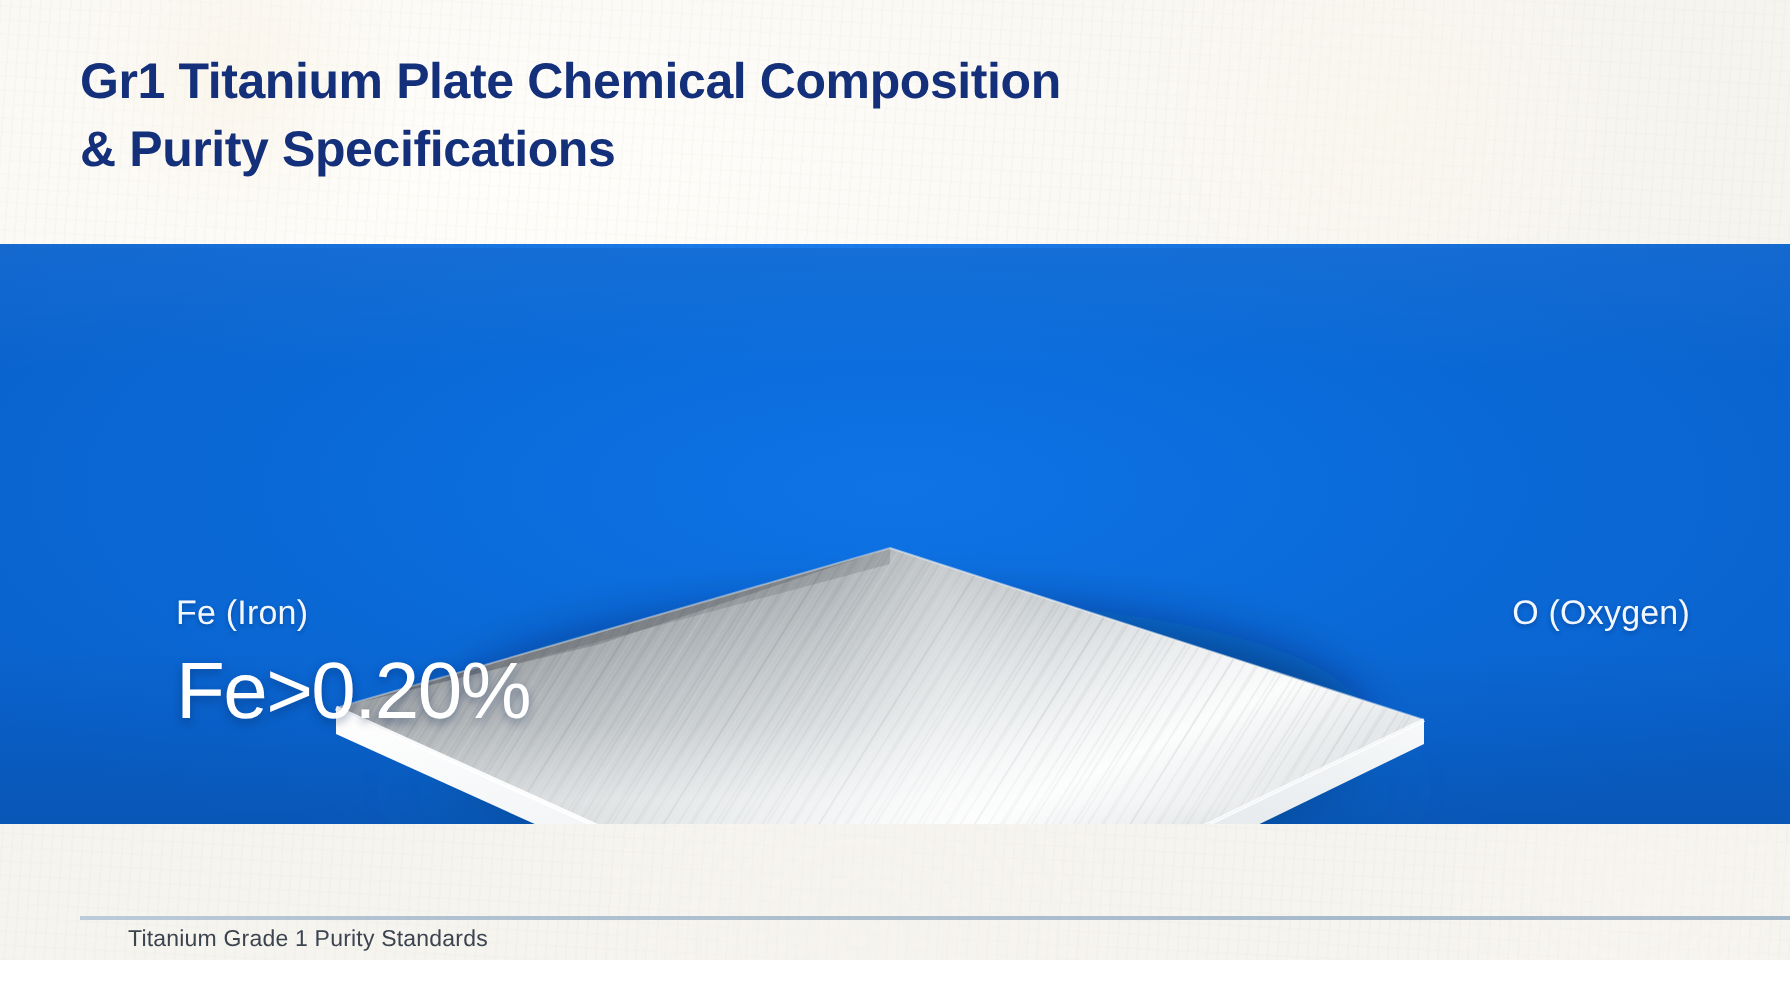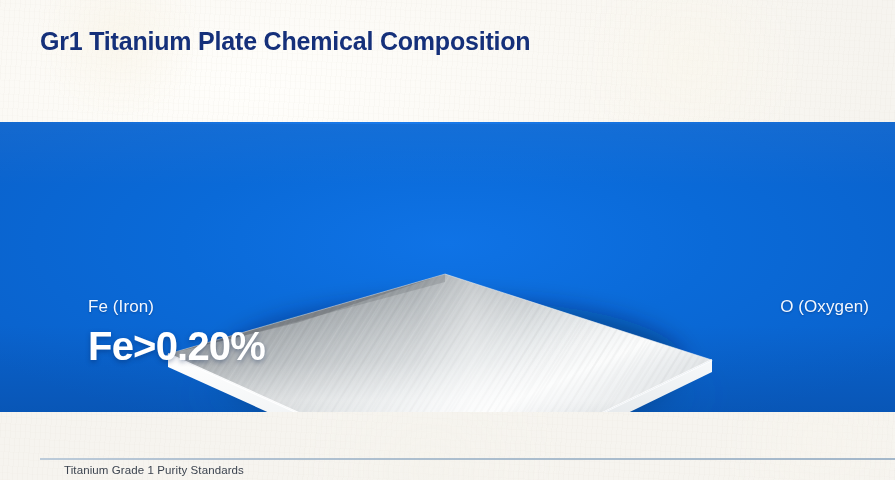--- a/index.html
+++ b/index.html
@@ -97,34 +97,34 @@
     height: 290px;
   }
   .plate-svg { display:block; }
 
   
   .chem {
     position: absolute;
     color: #ffffff;
   }
   .chem-left  { left: 40px;  top: 296px; text-align: left; margin-left: 48px; }
-  .chem-right { right: 26px; top: 296px; text-align: center; }
+  .chem-right { right: 50px; top: 296px; text-align: center; }
 
   .chem-name {
     font-size: 17px;
     font-weight: 400;
     letter-spacing: .1px;
     line-height: 22px;
     color: #f2f7ff;
     text-shadow: 0 1px 2px rgba(0,30,80,.35);
   }
   .chem-value {
     margin-top: 4px;
     font-size: 40px;
-    font-weight: 700;
+    font-weight: 400;
     letter-spacing: -0.8px;
     line-height: 48px;
     color: #ffffff;
     text-shadow: 0 2px 5px rgba(0,28,78,.38);
   }
 
   
   .footer-rule {
     position: absolute;
     left: 40px;
@@ -149,20 +149,21 @@
 <body>
 
 <div class="canvas">
 
   <div class="bg-base"></div>
   <div class="bg-noise"></div>
   <div class="bg-blotch"></div>
 
   <div class="header">
     <div class="title-line">Gr1 Titanium Plate Chemical Composition</div>
+    <div class="title-line">&amp; Purity Specifications</div>
   </div>
 
   <div class="band">
     <div class="band-top-edge"></div>
     <div class="band-sheen"></div>
 
     <div class="plate-wrap">
       <svg class="plate-svg" width="895" height="290" viewBox="0 0 895 290">
         <defs>
 

